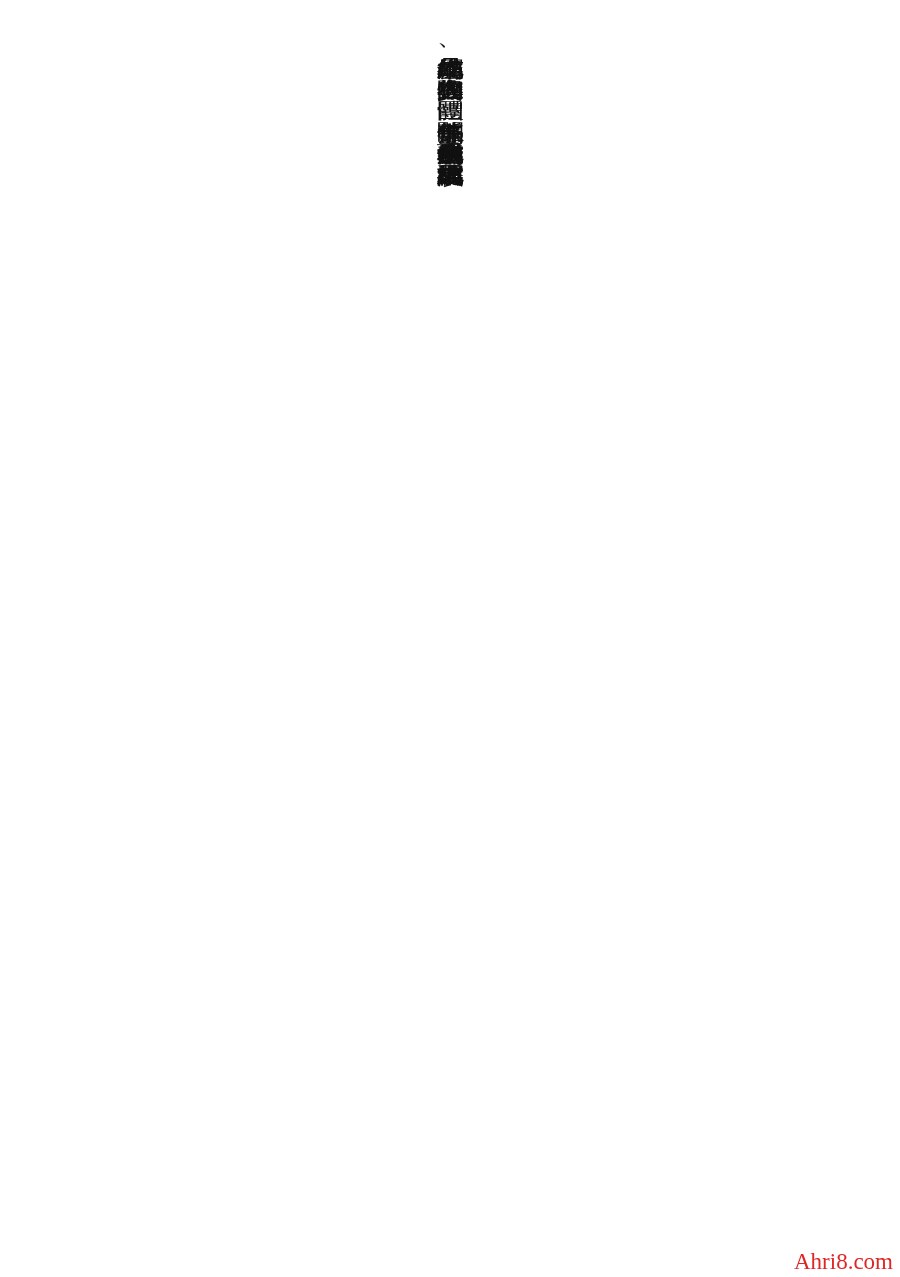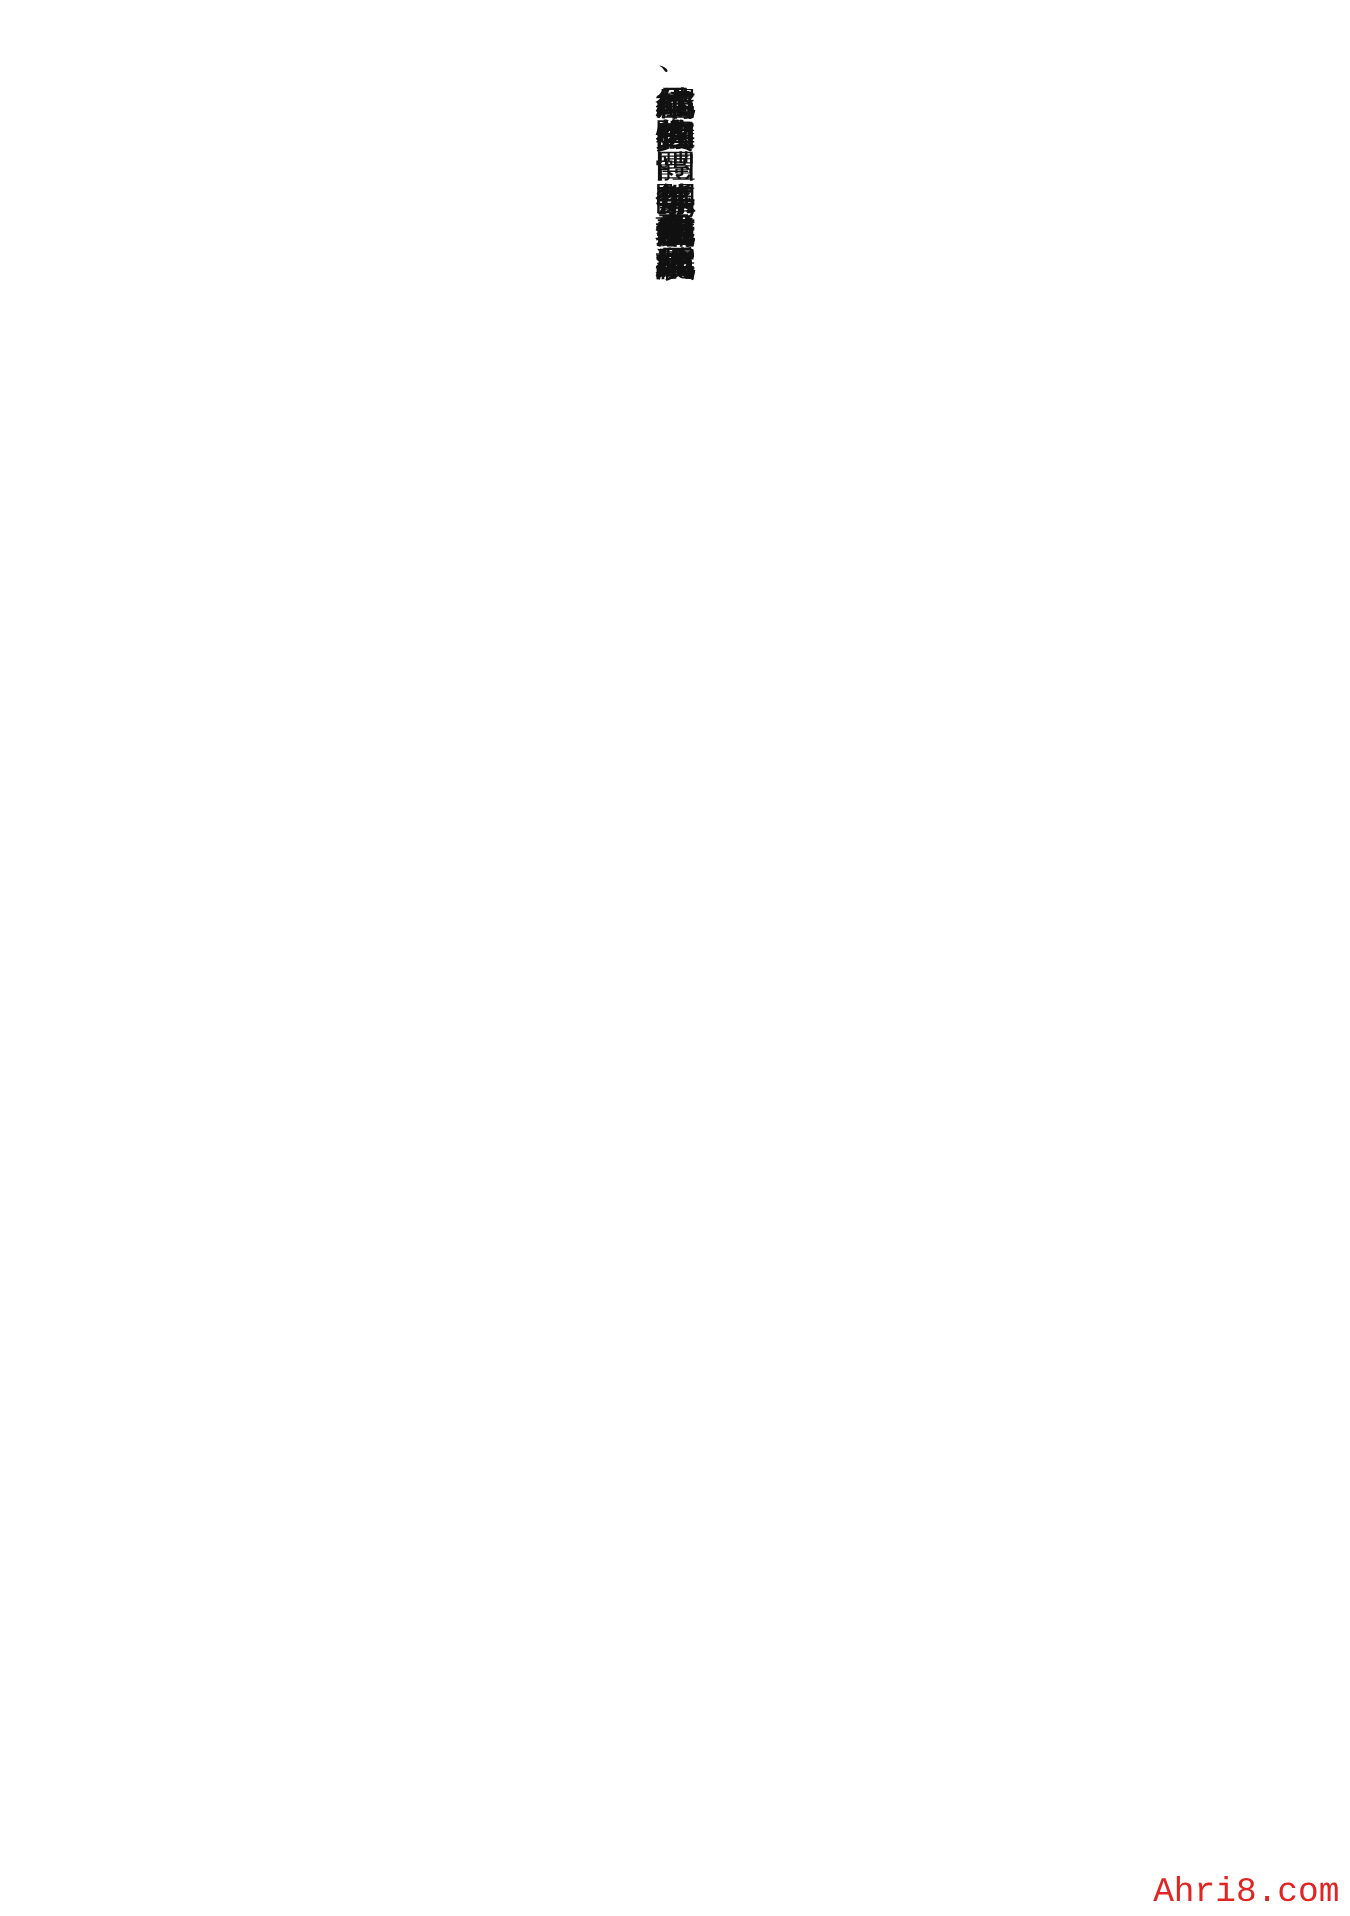--- a/index.html
+++ b/index.html
@@ -28,21 +28,21 @@
     line-height: 1;
     letter-spacing: 0;
     color: #111111;
     white-space: nowrap;
     font-weight: 500;
   }
   .watermark {
     position: absolute;
     right: 7px;
     bottom: 4px;
-    font-family: Liberation Mono, monospace;
+    font-family: Liberation Serif, serif;
     font-size: 23px;
     line-height: 1;
     color: #e02525;
     letter-spacing: 0;
   }
 </style>
 </head>
 <body>
 
 <div class="page">

